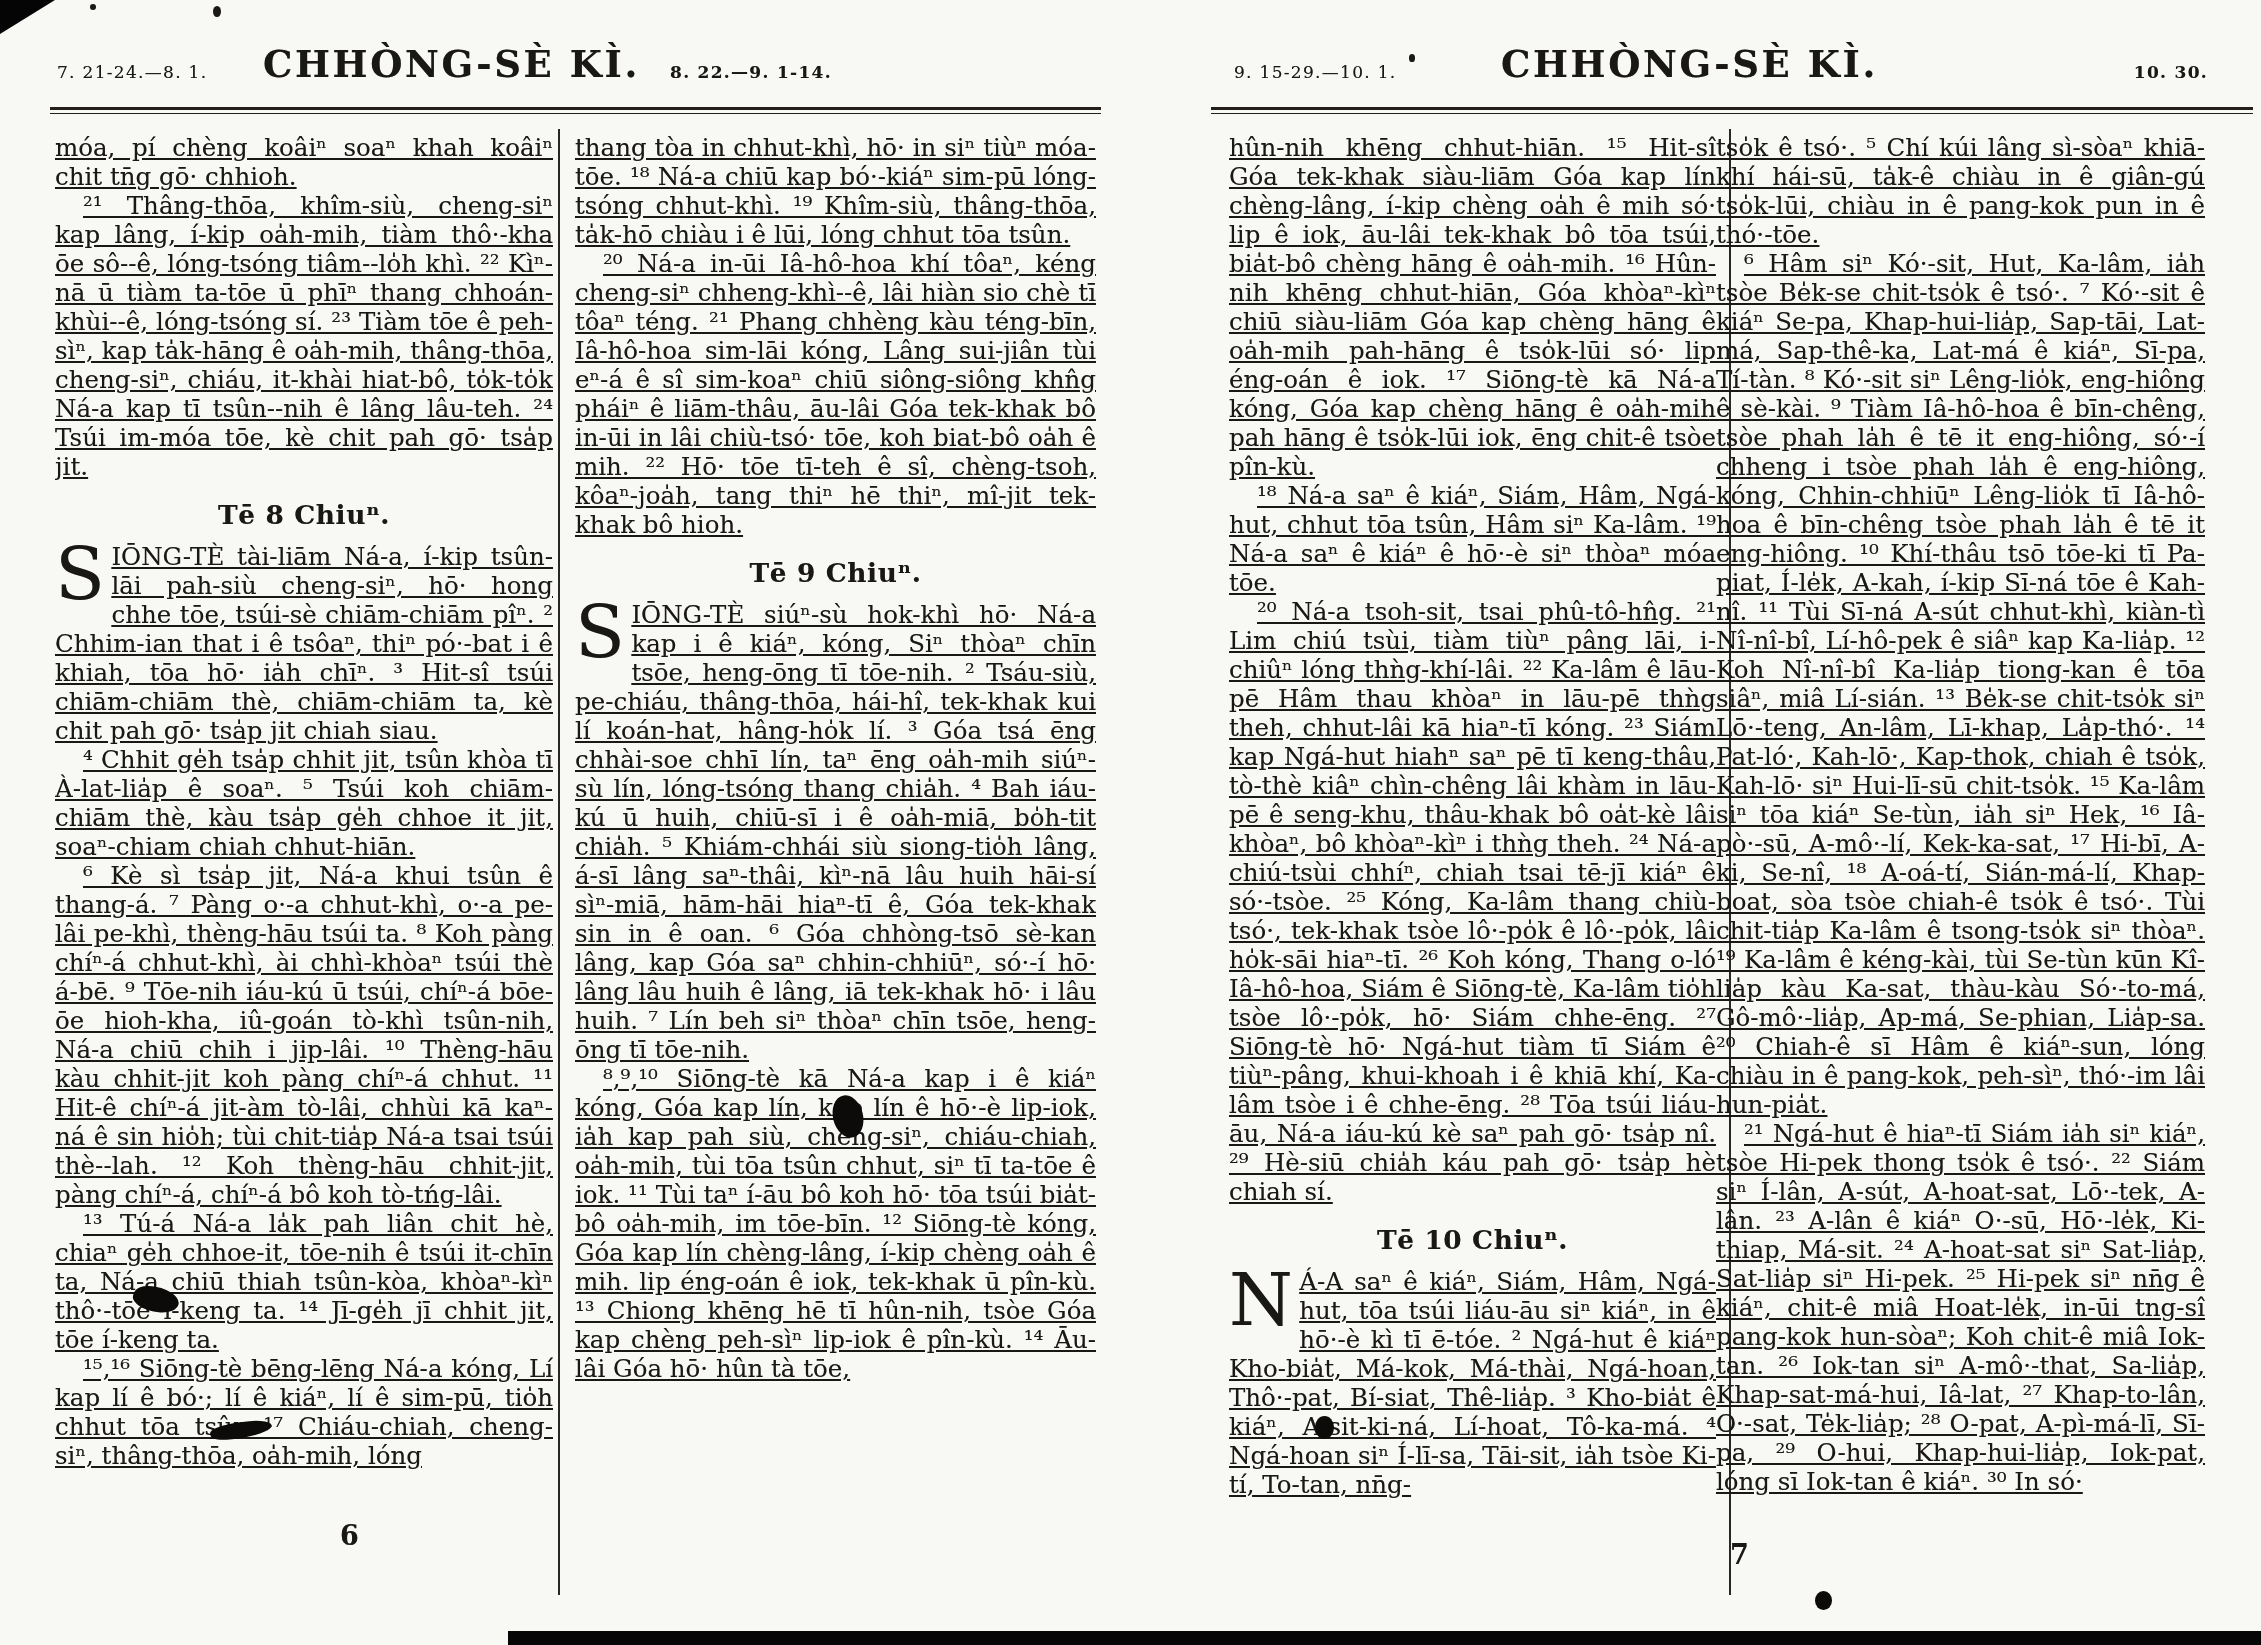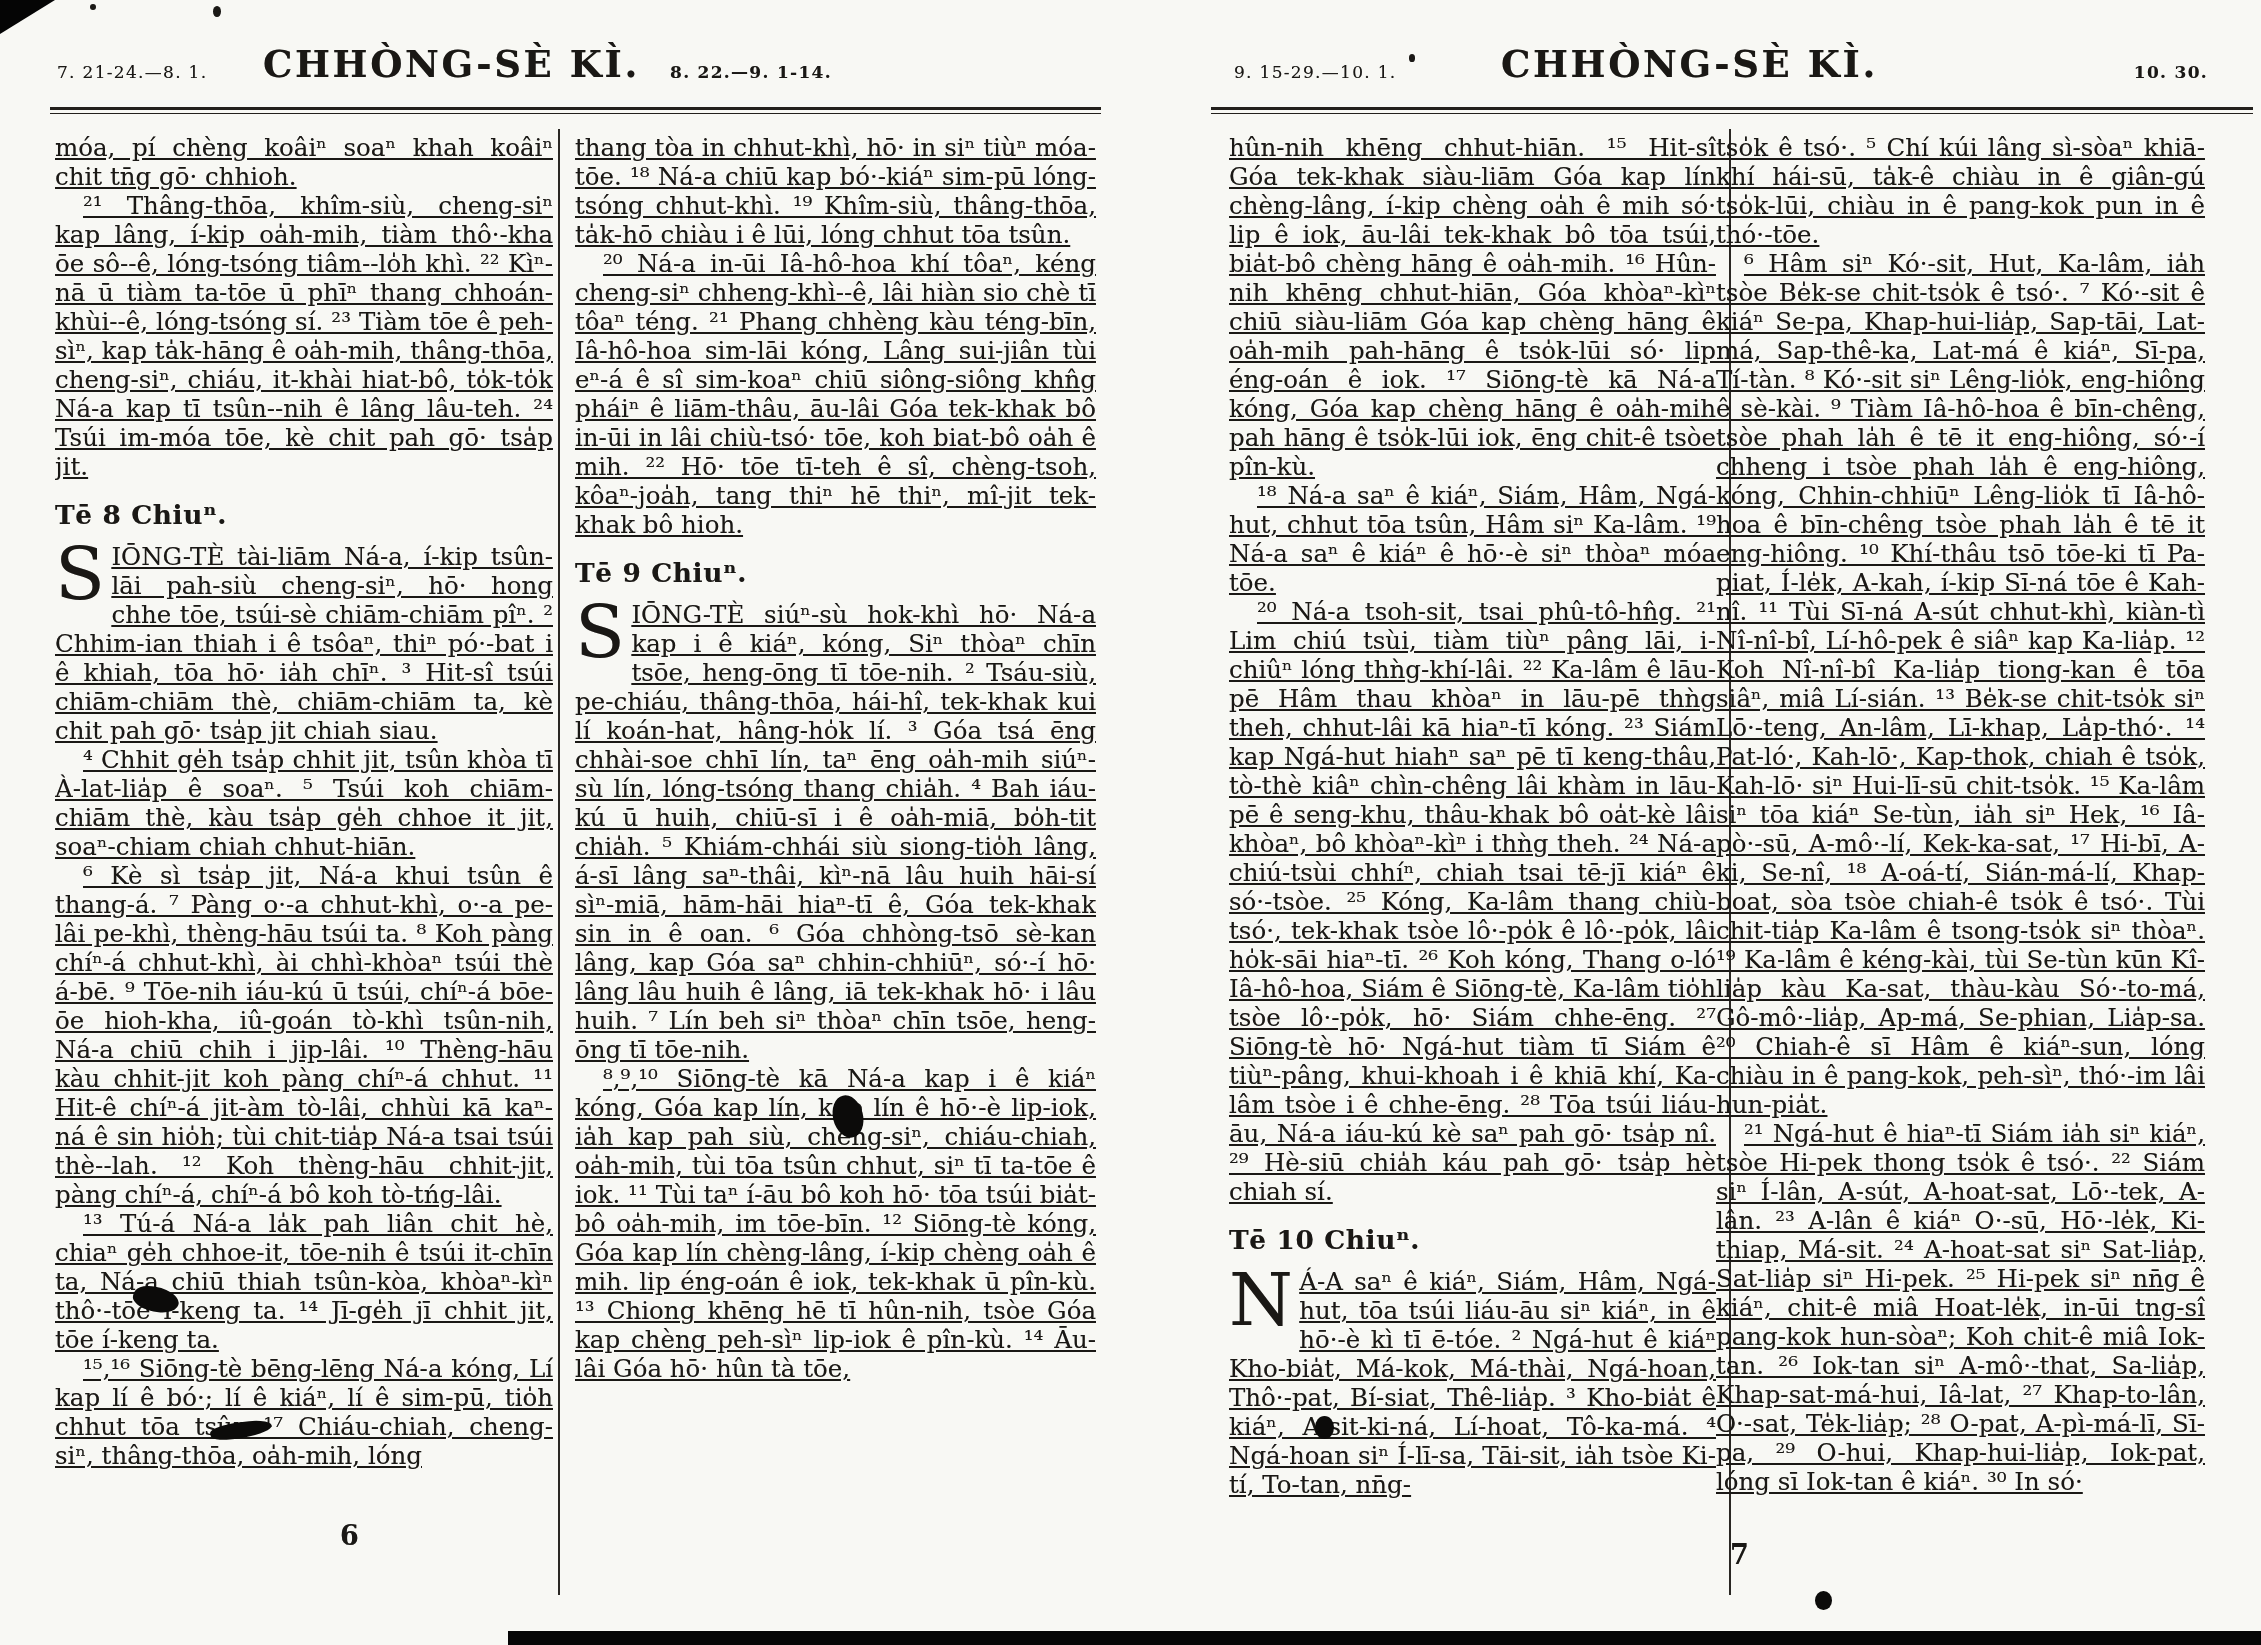--- a/index.html
+++ b/index.html
@@ -22,21 +22,21 @@
 
   .rule{position:absolute;background:#23201c;}
   .col{position:absolute;top:133px;bottom:45px;overflow:hidden;
        font-size:24.5px;line-height:29px;text-align:justify;
        text-shadow:0 0 0.6px rgba(25,22,18,.38);}
   .divider{position:absolute;top:129px;height:1466px;width:1.9px;background:#2a2723;}
 
   .para{margin:0;text-indent:28px;text-decoration:underline;}
   .para.cont{text-indent:0;}
   .para.has-drop{text-indent:0;}
-  .chapter-heading{margin:19.3px 0 13px 0;font-weight:bold;font-size:26.4px;
+  .chapter-heading{margin:19.3px 0 13px 0;text-align:center;font-weight:bold;font-size:26.4px;
        text-indent:0;letter-spacing:0.6px;}
   .dropcap{float:left;font-size:73px;line-height:57px;padding:3.9px 6.4px 0 0;}
 
   .page-num{position:absolute;font-size:27px;font-weight:bold;
        text-shadow:0 0 0.6px rgba(20,18,14,.4);}
 
   .blot{position:absolute;background:#0c0b0a;}
   .round{border-radius:50%;}
   .corner-tear{position:absolute;left:0;top:0;width:55px;height:34px;background:#050505;
        clip-path:polygon(0 0,100% 0,0 100%);}
@@ -52,21 +52,21 @@
     <span class="head-title" style="left:258px;width:387px;">CHHÒNG-SÈ KÌ.</span>
     <span class="ref bolder" style="left:670px;width:258px;text-align:left;">8. 22.—9. 1-14.</span>
   </div>
   <div class="rule" style="left:50px;top:107px;width:1051px;height:2.6px;"></div>
   <div class="rule" style="left:50px;top:113px;width:1051px;height:1.3px;"></div>
 
   <div class="col" id="col-l1" style="left:55px;width:498px;">
       <p class="para cont"><span>móa, pí chèng koâiⁿ soaⁿ khah koâiⁿ chit tn̄g gō· chhioh.</span></p>
       <p class="para"><span>²¹ Thâng-thōa, khîm-siù, cheng-siⁿ kap lâng, í-kip oa̍h-mih, tiàm thô·-kha ōe sô--ê, lóng-tsóng tiâm--lo̍h khì. ²² Kìⁿ-nā ū tiàm ta-tōe ū phīⁿ thang chhoán-khùi--ê, lóng-tsóng sí. ²³ Tiàm tōe ê peh-sìⁿ, kap ta̍k-hāng ê oa̍h-mih, thâng-thōa, cheng-siⁿ, chiáu, it-khài hiat-bô, to̍k-to̍k Ná-a kap tī tsûn--nih ê lâng lâu-teh. ²⁴ Tsúi im-móa tōe, kè chit pah gō· tsa̍p jit.</span></p>
       <div class="chapter-heading">Tē 8 Chiuⁿ.</div>
-      <p class="para has-drop"><span class="dropcap">S</span><span>IŌNG-TÈ tài-liām Ná-a, í-kip tsûn-lāi pah-siù cheng-siⁿ, hō· hong chhe tōe, tsúi-sè chiām-chiām pîⁿ. ² Chhim-ian thiah i ê tsôaⁿ, thiⁿ pó·-bat i ê khiah, tōa hō· ia̍h chīⁿ. ³ Hit-sî tsúi chiām-chiām thè, chiām-chiām ta, kè chit pah gō· tsa̍p jit chiah siau.</span></p>
+      <p class="para has-drop"><span class="dropcap">S</span><span>IŌNG-TÈ tài-liām Ná-a, í-kip tsûn-lāi pah-siù cheng-siⁿ, hō· hong chhe tōe, tsúi-sè chiām-chiām pîⁿ. ² Chhim-ian that i ê tsôaⁿ, thiⁿ pó·-bat i ê khiah, tōa hō· ia̍h chīⁿ. ³ Hit-sî tsúi chiām-chiām thè, chiām-chiām ta, kè chit pah gō· tsa̍p jit chiah siau.</span></p>
       <p class="para"><span>⁴ Chhit ge̍h tsa̍p chhit jit, tsûn khòa tī À-lat-lia̍p ê soaⁿ. ⁵ Tsúi koh chiām-chiām thè, kàu tsa̍p ge̍h chhoe it jit, soaⁿ-chiam chiah chhut-hiān.</span></p>
       <p class="para"><span>⁶ Kè sì tsa̍p jit, Ná-a khui tsûn ê thang-á. ⁷ Pàng o·-a chhut-khì, o·-a pe-lâi pe-khì, thèng-hāu tsúi ta. ⁸ Koh pàng chíⁿ-á chhut-khì, ài chhì-khòaⁿ tsúi thè á-bē. ⁹ Tōe-nih iáu-kú ū tsúi, chíⁿ-á bōe-ōe hioh-kha, iû-goán tò-khì tsûn-nih, Ná-a chiū chih i jip-lâi. ¹⁰ Thèng-hāu kàu chhit-jit koh pàng chíⁿ-á chhut. ¹¹ Hit-ê chíⁿ-á jit-àm tò-lâi, chhùi kā kaⁿ-ná ê sin hio̍h; tùi chit-tia̍p Ná-a tsai tsúi thè--lah. ¹² Koh thèng-hāu chhit-jit, pàng chíⁿ-á, chíⁿ-á bô koh tò-tńg-lâi.</span></p>
       <p class="para"><span>¹³ Tú-á Ná-a la̍k pah liân chit hè, chiaⁿ ge̍h chhoe-it, tōe-nih ê tsúi it-chīn ta, Ná-a chiū thiah tsûn-kòa, khòaⁿ-kìⁿ thô·-tōe í-keng ta. ¹⁴ Jī-ge̍h jī chhit jit, tōe í-keng ta.</span></p>
       <p class="para"><span>¹⁵,¹⁶ Siōng-tè bēng-lēng Ná-a kóng, Lí kap lí ê bó·; lí ê kiáⁿ, lí ê sim-pū, tio̍h chhut tōa tsûn ¹⁷ Chiáu-chiah, cheng-siⁿ, thâng-thōa, oa̍h-mih, lóng</span></p>
     </div>
   <div class="divider" style="left:558px;"></div>
   <div class="col" id="col-l2" style="left:575px;width:521px;">
       <p class="para cont"><span>thang tòa in chhut-khì, hō· in siⁿ tiùⁿ móa-tōe. ¹⁸ Ná-a chiū kap bó·-kiáⁿ sim-pū lóng-tsóng chhut-khì. ¹⁹ Khîm-siù, thâng-thōa, ta̍k-hō chiàu i ê lūi, lóng chhut tōa tsûn.</span></p>
       <p class="para"><span>²⁰ Ná-a in-ūi Iâ-hô-hoa khí tôaⁿ, kéng cheng-siⁿ chheng-khì--ê, lâi hiàn sio chè tī tôaⁿ téng. ²¹ Phang chhèng kàu téng-bīn, Iâ-hô-hoa sim-lāi kóng, Lâng sui-jiân tùi eⁿ-á ê sî sim-koaⁿ chiū siông-siông khn̂g pháiⁿ ê liām-thâu, āu-lâi Góa tek-khak bô in-ūi in lâi chiù-tsó· tōe, koh biat-bô oa̍h ê mih. ²² Hō· tōe tī-teh ê sî, chèng-tsoh, kôaⁿ-joa̍h, tang thiⁿ hē thiⁿ, mî-jit tek-khak bô hioh.</span></p>
       <div class="chapter-heading">Tē 9 Chiuⁿ.</div>

